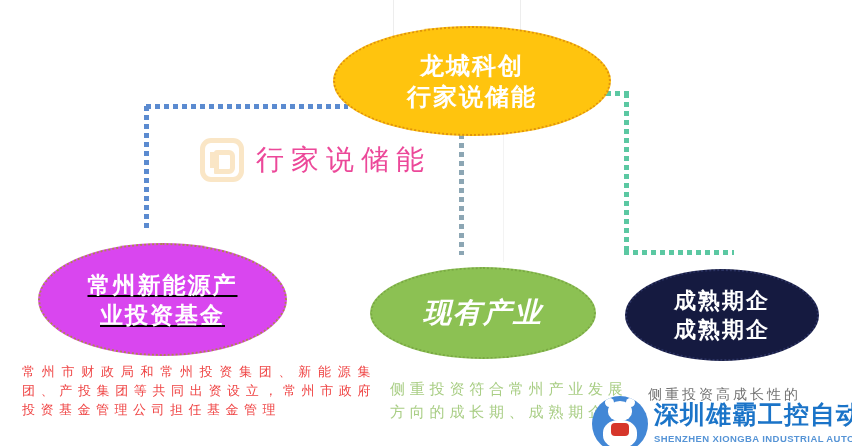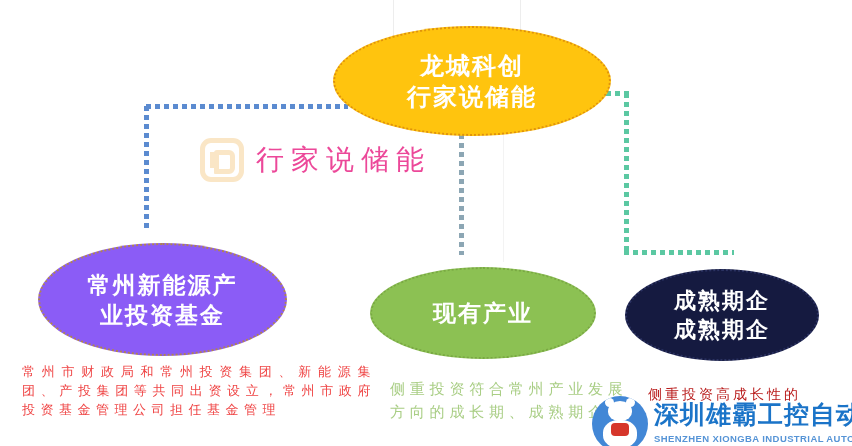--- a/index.html
+++ b/index.html
@@ -33,32 +33,32 @@
   .conn-right-h1{left:597px;top:91px;width:34px;}
   .conn-right-v{left:624px;top:93px;height:160px;}
   .conn-right-h2{left:624px;top:250px;width:110px;}
 
   
   .ellipse{position:absolute;border-radius:50%;display:flex;align-items:center;justify-content:center;z-index:3;}
   .ellipse-label{color:#ffffff;font-weight:bold;text-align:center;letter-spacing:2px;}
   .ellipse-label span{display:block;}
   .el-root{left:333px;top:26px;width:274px;height:106px;background:#FFC40E;border:2px dotted #E0920B;}
   .el-root .ellipse-label{font-size:24px;line-height:31px;}
-  .el-left{left:38px;top:243px;width:245px;height:109px;background:#8b5cf6;border:2px dotted #B08351;}
+  .el-left{left:38px;top:243px;width:245px;height:109px;background:#d946ef;border:2px dotted #B08351;text-decoration:underline;}
   .el-left .ellipse-label{font-size:23px;line-height:30px;}
   .el-mid{left:370px;top:267px;width:222px;height:88px;background:#8CC153;border:2px dotted #79A843;}
-  .el-mid .ellipse-label{font-size:23px;line-height:30px;}
+  .el-mid .ellipse-label{font-size:28px;line-height:30px;font-style:italic;}
   .el-right{left:625px;top:269px;width:190px;height:88px;background:#151A40;border:2px dotted #2A3160;}
   .el-right .ellipse-label{font-size:22px;line-height:29px;}
 
   
   .desc{position:absolute;z-index:2;}
   .desc-left{left:22px;top:362px;width:354px;font-size:13px;line-height:19px;letter-spacing:5.5px;color:#ef4444;text-align:justify;}
   .desc-mid{left:390px;top:377px;width:244px;font-size:15px;line-height:23px;letter-spacing:4.8px;color:#A9CE85;}
-  .desc-right{left:648px;top:384px;width:185px;font-size:14px;line-height:20px;letter-spacing:3px;color:#b91c1c;}
+  .desc-right{left:648px;top:384px;width:185px;font-size:14px;line-height:20px;letter-spacing:3px;color:#737373;}
 
   
   .brand{position:absolute;left:592px;top:396px;z-index:5;display:flex;align-items:flex-start;}
   .brand-badge{position:relative;width:56px;height:56px;border-radius:50%;background:#4287D6;flex:0 0 auto;overflow:hidden;}
   .brand-badge .bear-head{position:absolute;left:16px;top:5px;width:24px;height:20px;background:#ffffff;border-radius:50% 50% 45% 45%;}
   .brand-badge .bear-ear1,.brand-badge .bear-ear2{position:absolute;top:2px;width:9px;height:9px;background:#ffffff;border-radius:50%;}
   .brand-badge .bear-ear1{left:13px;}
   .brand-badge .bear-ear2{left:34px;}
   .brand-badge .bear-body{position:absolute;left:11px;top:24px;width:34px;height:28px;background:#ffffff;border-radius:45%;}
   .brand-badge .bear-vest{position:absolute;left:19px;top:27px;width:18px;height:13px;background:#D6362B;border-radius:4px;}

